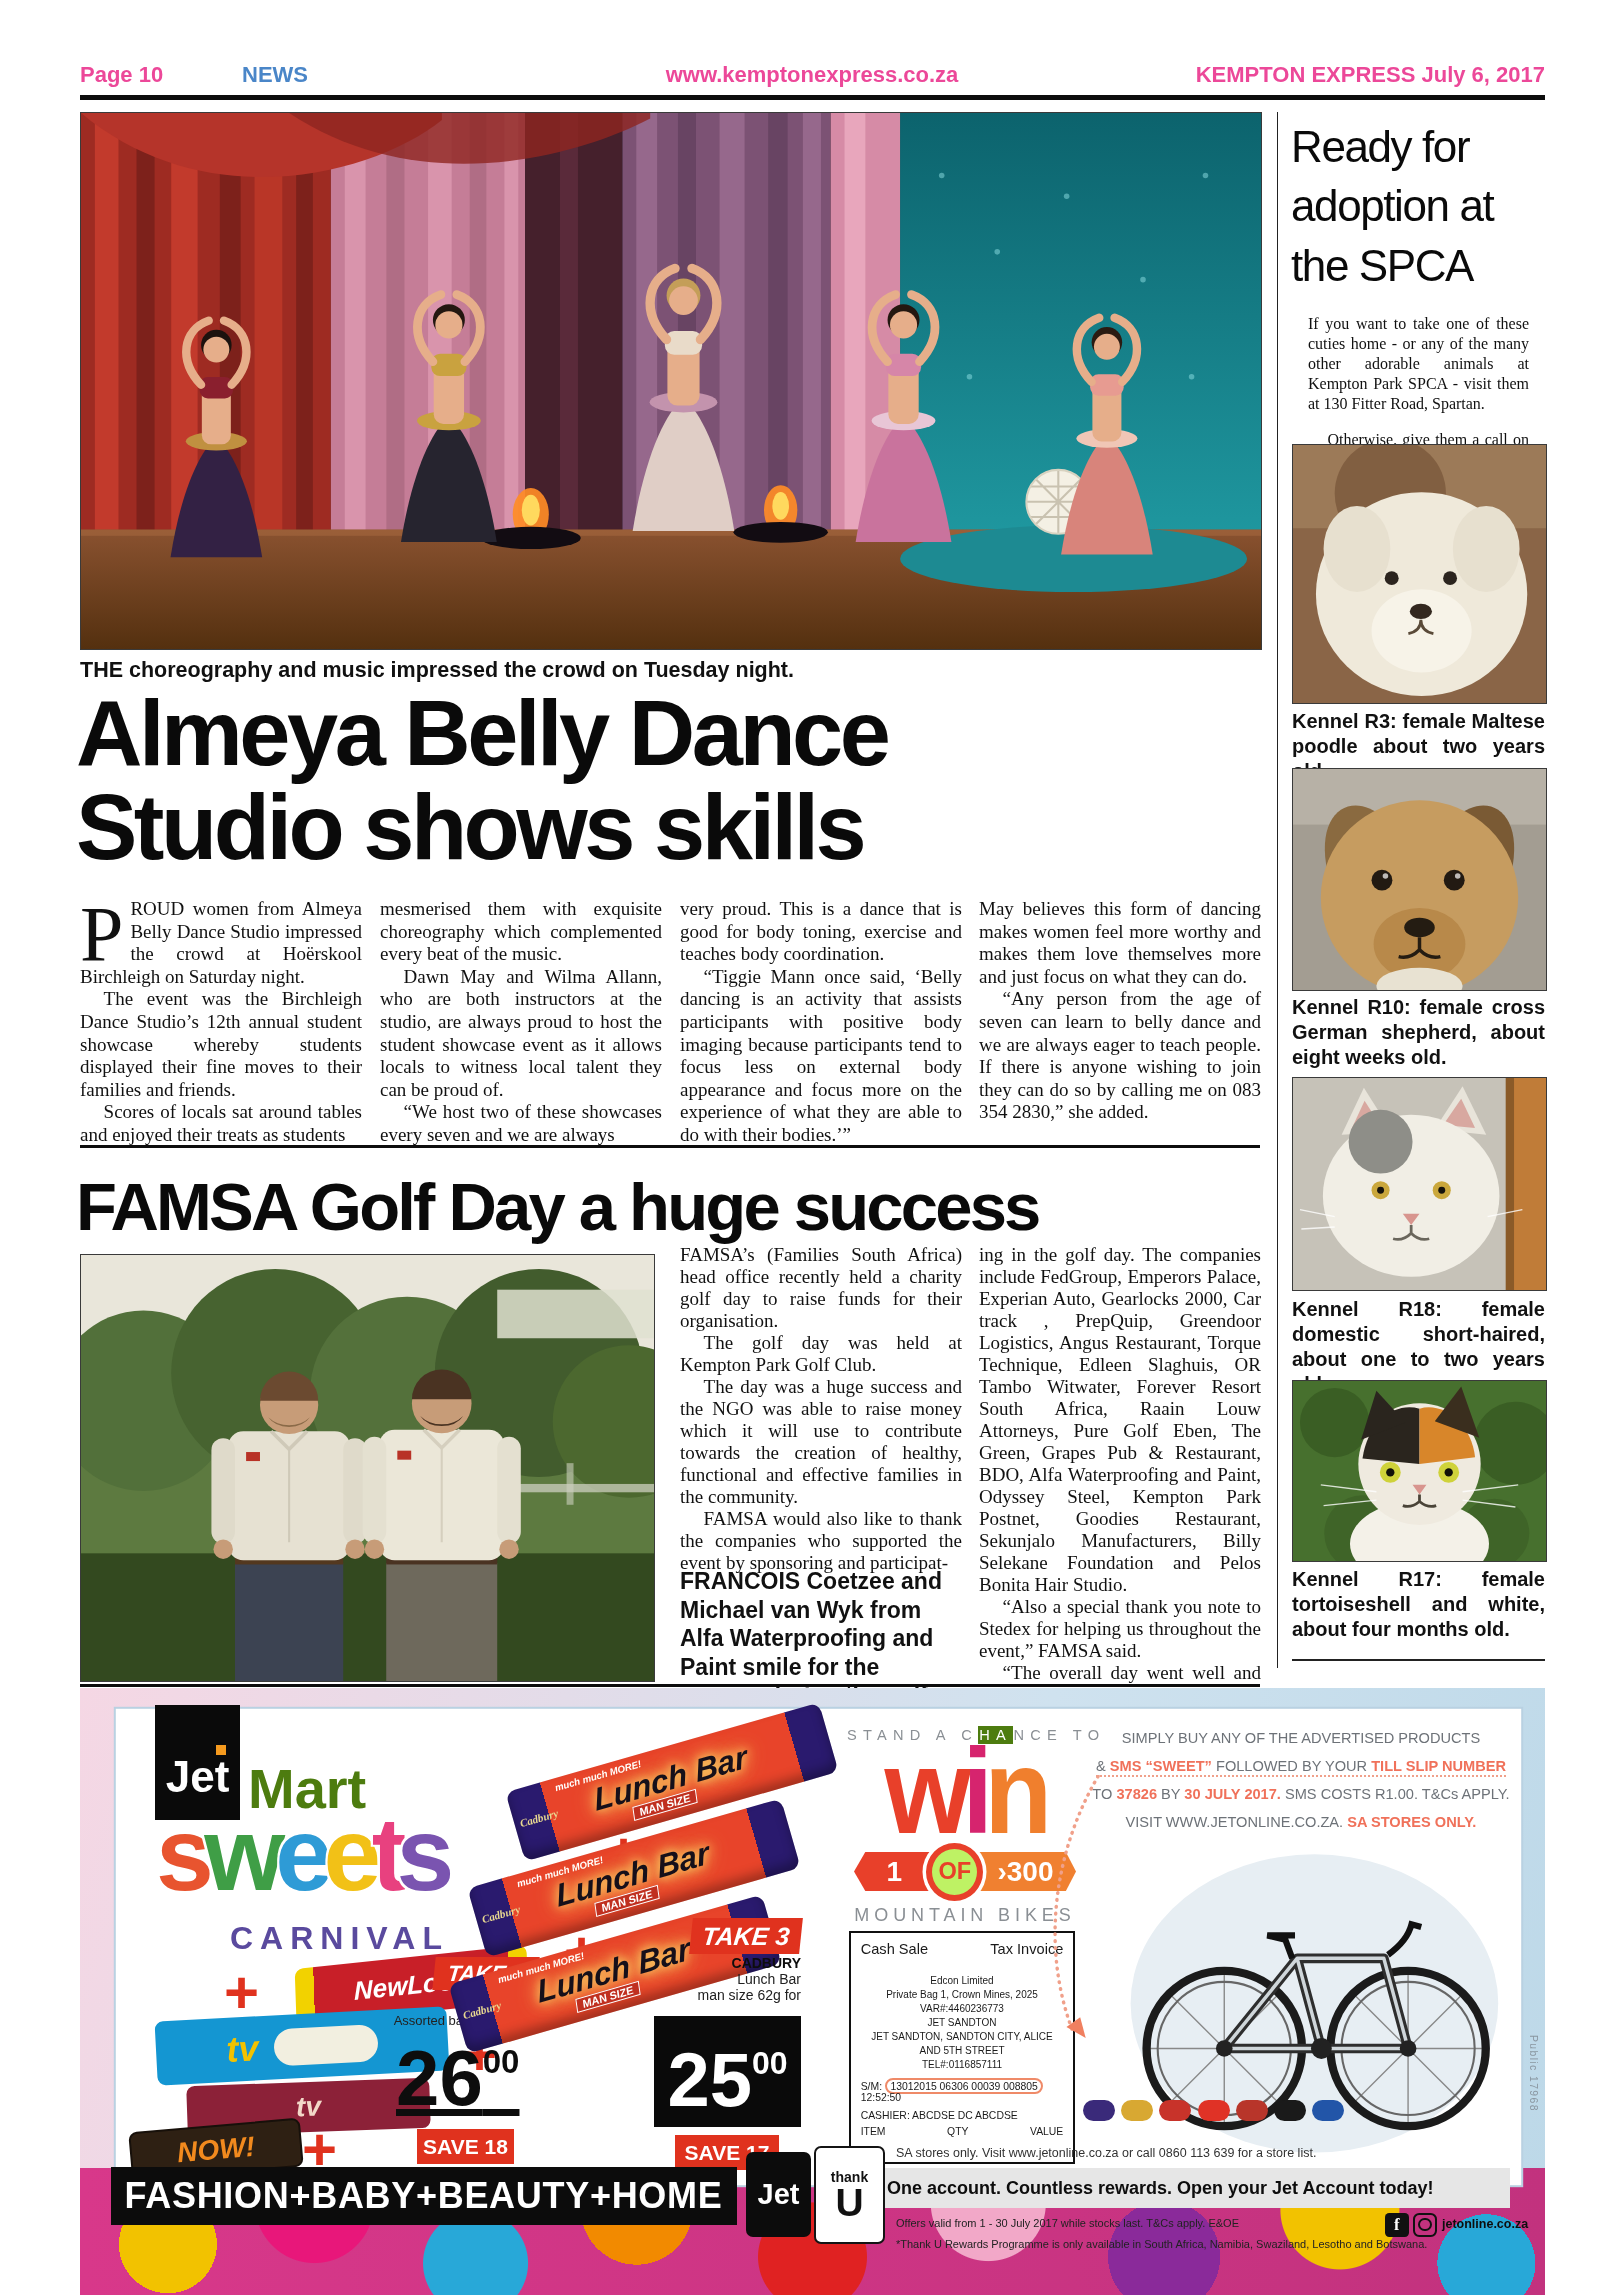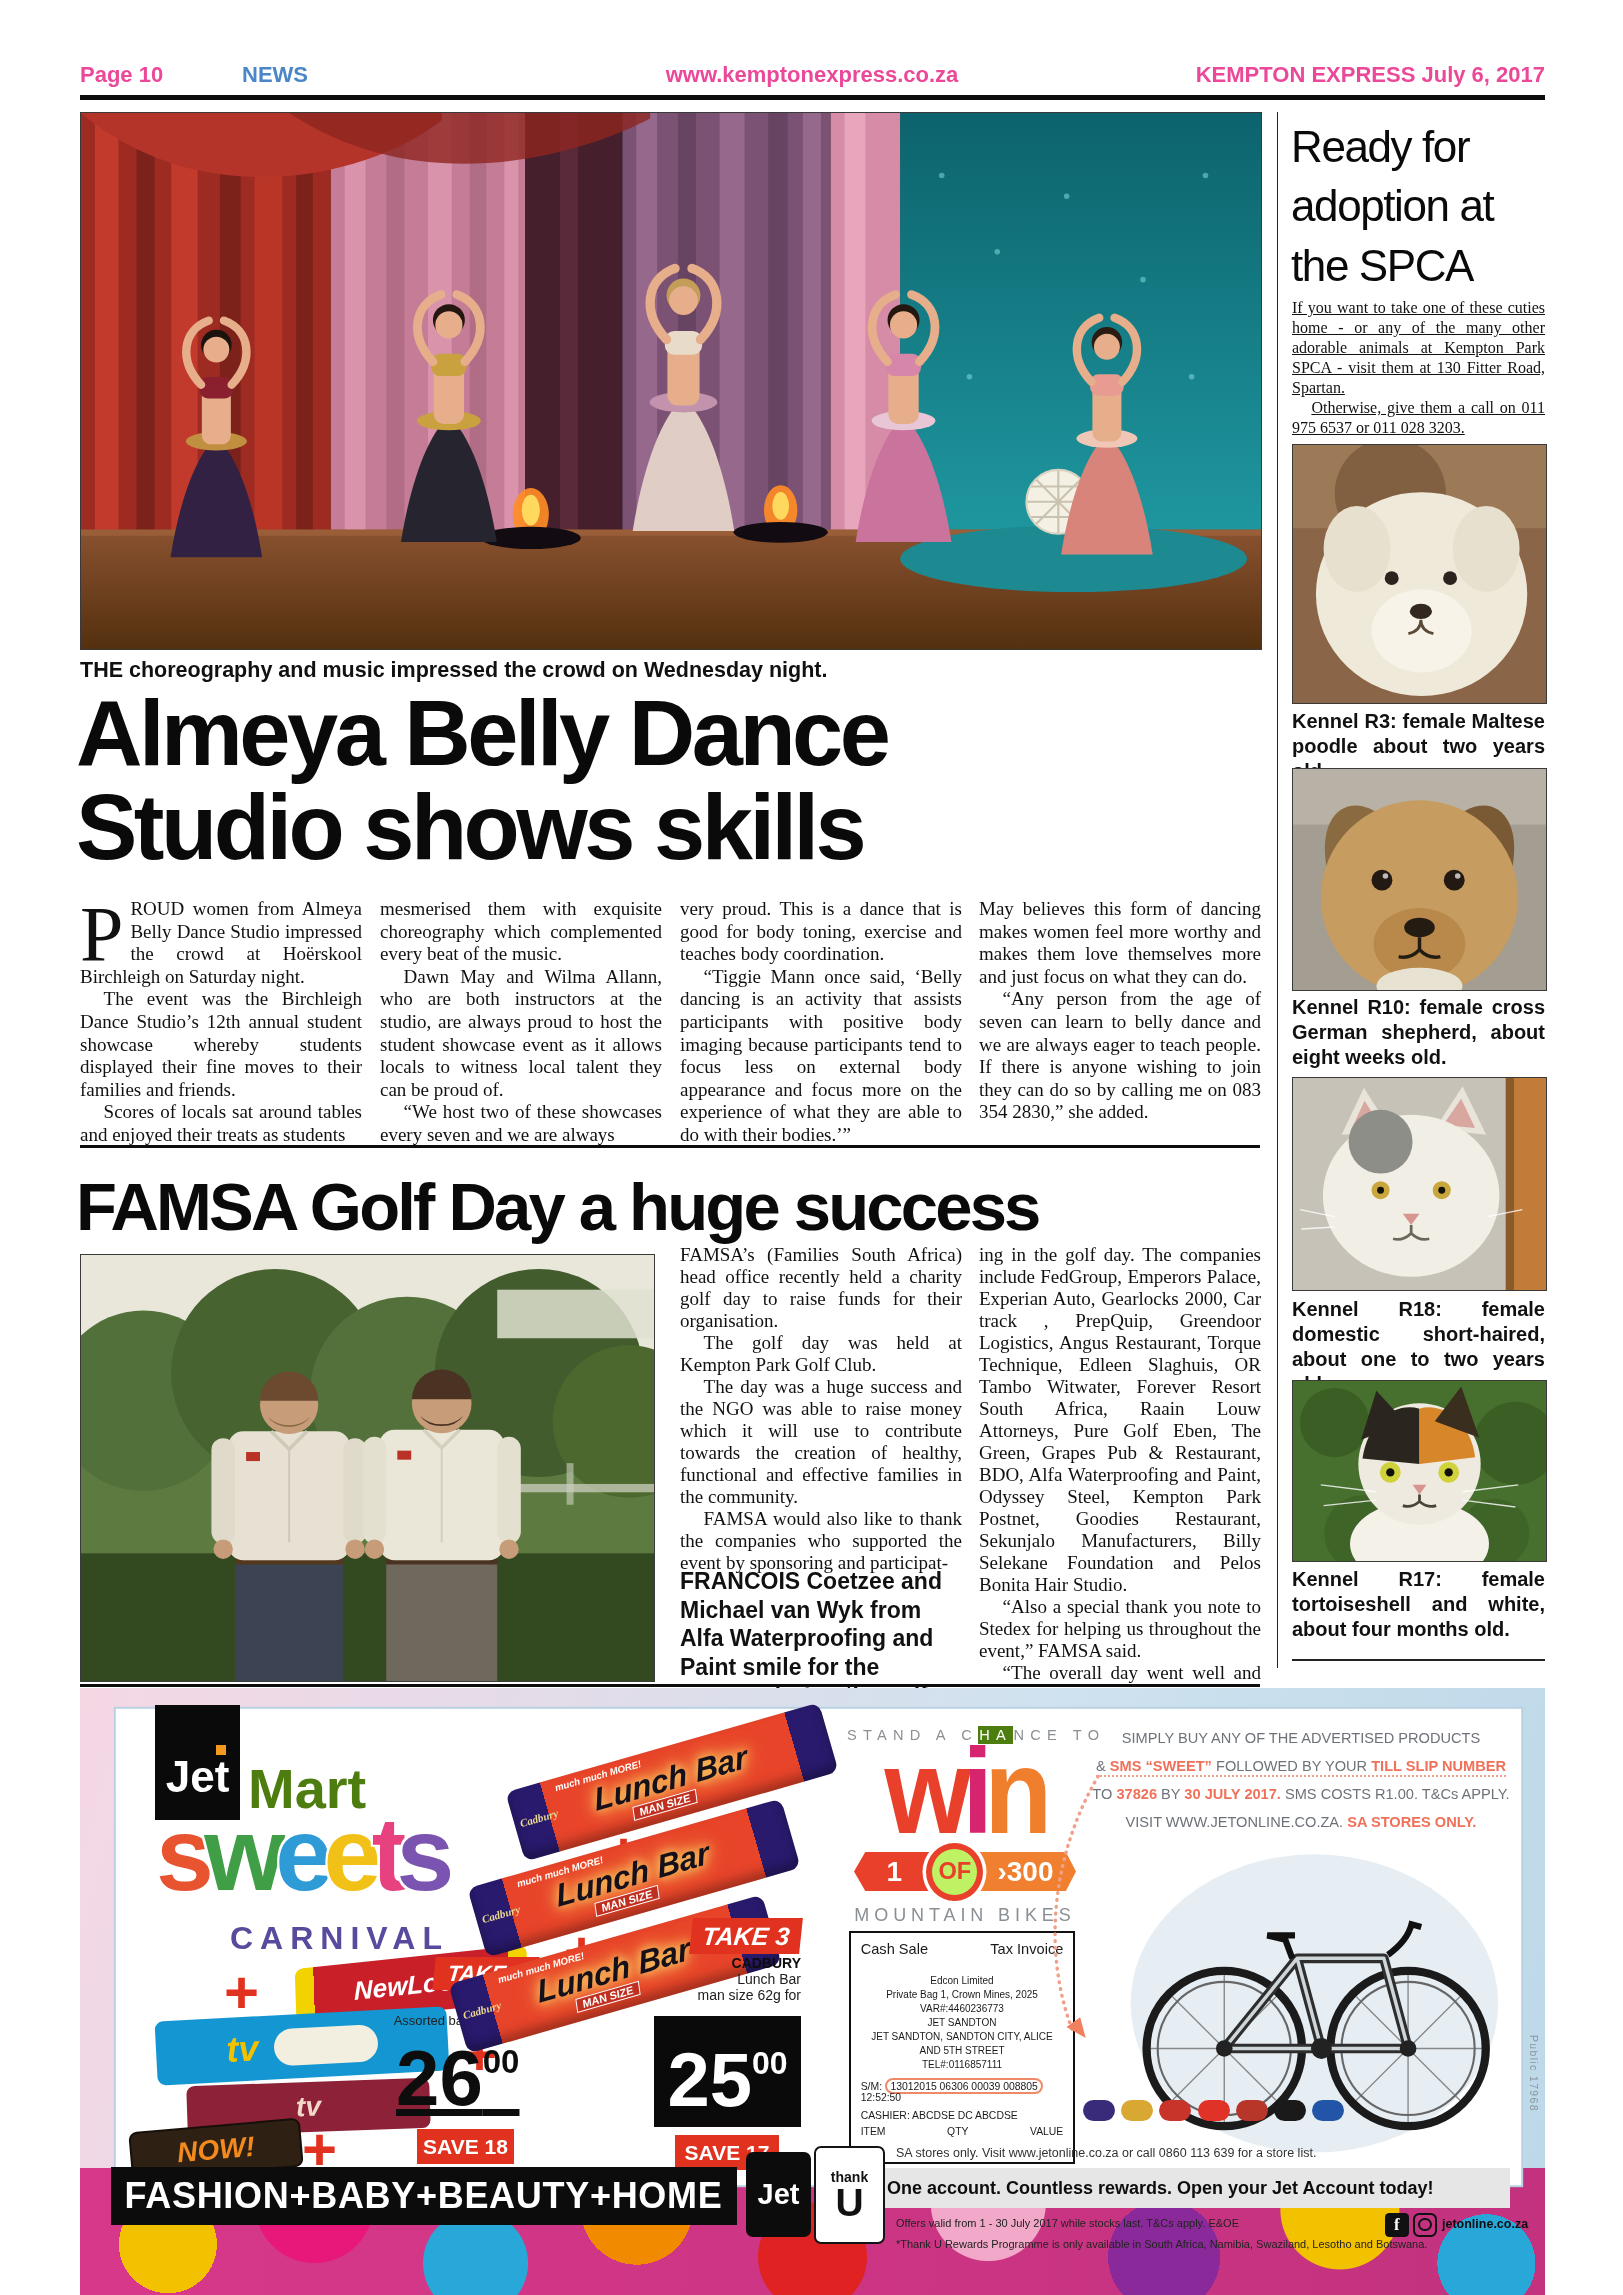--- a/index.html
+++ b/index.html
@@ -31,21 +31,21 @@
   .famsa-col{width:282px;font-size:19px;line-height:22px;text-align:justify;}
   .famsa-col p{margin:0;}
   .famsa-col p + p{text-indent:23.6px;}
   .famsa-cap{left:680px;top:1567px;width:282px;font:700 23px/28.5px "Liberation Sans",sans-serif;text-align:left;}
   .rule-bottom{left:80px;top:1684px;width:1180px;height:2.8px;background:#0d0d0d;}
   .vrule{left:1277px;top:112px;width:1.4px;height:1556px;background:#222;}
 
   
   .spca-head{left:1291px;font:400 44px/60px "Liberation Sans",sans-serif;letter-spacing:-1.4px;color:#0a0a0a;}
   .spca-intro{left:1292px;top:298px;width:253px;font-size:16px;line-height:20px;text-align:justify;}
-  .spca-intro p{margin:0;text-decoration:underline;}
+  .spca-intro p{margin:16px;}
   .spca-intro p + p{text-indent:19.4px;}
   .kennel-cap{left:1292px;width:253px;font:700 20px/25px "Liberation Sans",sans-serif;text-align:justify;}
   .side-rule{left:1292px;top:1659px;width:253px;height:2.1px;background:#222;}
 
   
   .ad{left:80px;top:1688px;width:1465px;height:607px;overflow:hidden;
       background:linear-gradient(105deg,#f5d7e4 0%,#e3dce9 30%,#cfe2ef 60%,#bcd8e8 100%);}
   .candy{left:0;top:480px;width:1465px;height:127px;
     background:
      radial-gradient(circle at 6% 60%, #f2c200 0 49px, rgba(0,0,0,0) 49px),
@@ -299,21 +299,21 @@
         <rect x="-19" y="-232" width="38" height="84" rx="12" fill="#e6ae8a"></rect>
         <rect x="-22" y="-236" width="44" height="28" rx="11" fill="#e79b91"></rect>
         <path d="M-20,-226 C-50,-258 -44,-298 -10,-310" stroke="#e6ae8a" stroke-width="11" fill="none" stroke-linecap="round"></path>
         <path d="M20,-226 C50,-258 44,-298 10,-310" stroke="#e6ae8a" stroke-width="11" fill="none" stroke-linecap="round"></path>
         <circle cy="-278" r="20" fill="#2b1b12"></circle>
           <circle cy="-272" r="17" fill="#e6ae8a"></circle>
       </g>
     </svg>
   </div>
 
-  <div class="abs cap-main">THE choreography and music impressed the crowd on Wednesday night.</div>
+  <div class="abs cap-main">THE choreography and music impressed the crowd on Tuesday night.</div>
 
   <div class="abs hl1">
     <div class="nowrap">Almeya Belly Dance</div>
     <div class="nowrap">Studio shows skills</div>
   </div>
 
   <div class="abs bodycol" style="left:80px;top:898px;">
     <p><span class="dc">P</span><span>ROUD women from Almeya Belly Dance Studio impressed the crowd at Hoërskool Birchleigh on Saturday night.</span></p>
     <p>The event was the Birchleigh Dance Studio’s 12th annual student showcase whereby students displayed their fine moves to their families and friends.</p>
     <p>Scores of locals sat around tables and enjoyed their treats as students</p>

